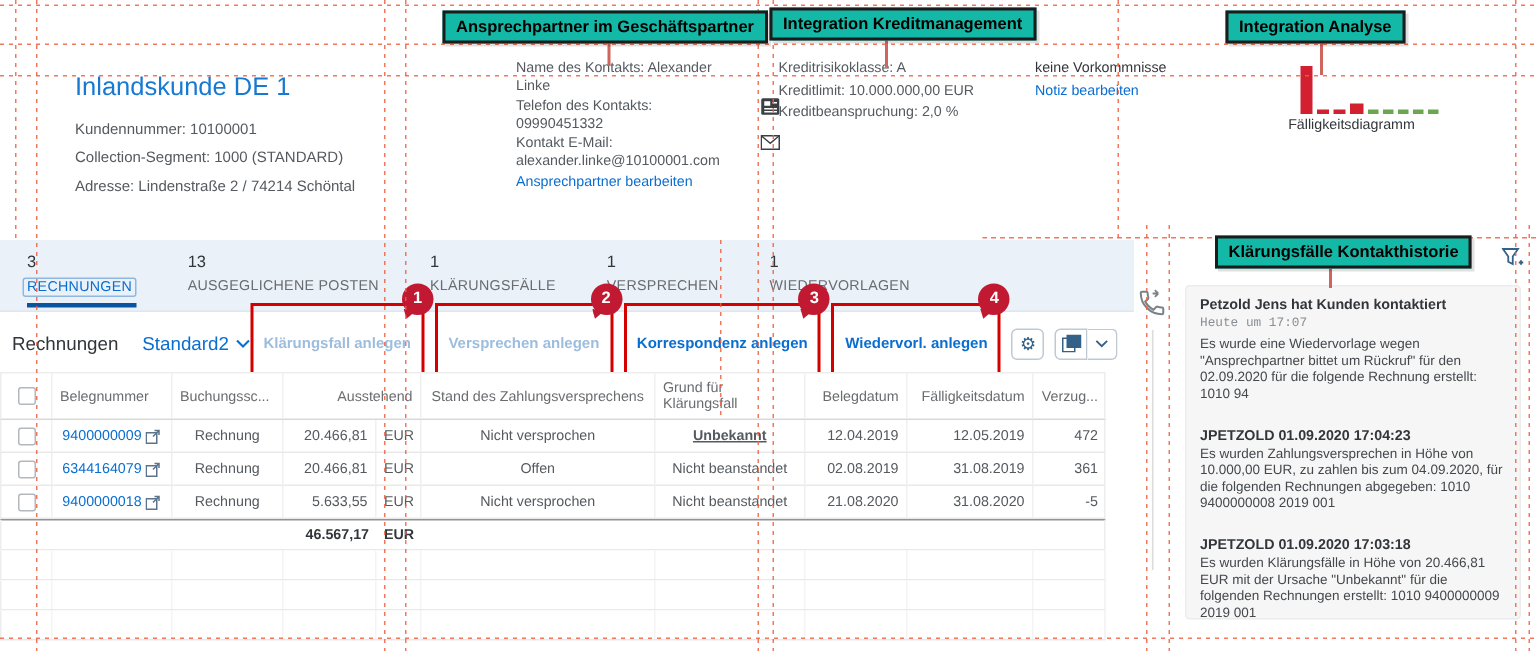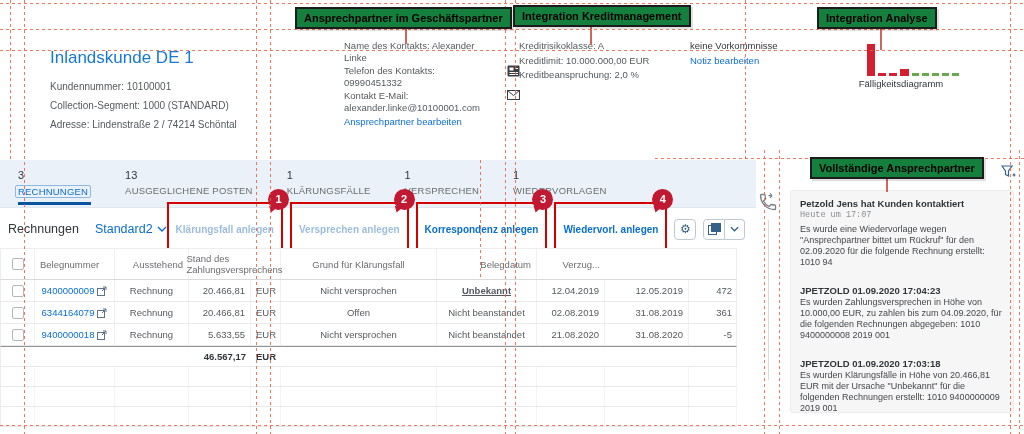--- a/index.html
+++ b/index.html
@@ -7,21 +7,21 @@
   .app { position:relative; width:1024px; height:434px; background:#ffffff;
          font-family:"Liberation Sans", sans-serif; color:#32363a; overflow:hidden; }
 
   
   .guide-v { position:absolute; width:1px; z-index:30; pointer-events:none;
     background:repeating-linear-gradient(180deg,#ee5f40 0 3px,transparent 3px 6px); opacity:.85; }
   .guide-h { position:absolute; height:1px; z-index:30; pointer-events:none;
     background:repeating-linear-gradient(90deg,#ee5f40 0 3px,transparent 3px 6px); opacity:.85; }
 
   
-  .callout { position:absolute; z-index:42; background:#15803d; border:2px solid #1c1c1c;
+  .callout { position:absolute; z-index:42; background:#14b8a6; border:2px solid #1c1c1c;
     font-size:11px; font-weight:bold; color:#000; padding:3px 7px; white-space:nowrap;
     box-shadow:2px 2px 0 rgba(0,0,0,0.12); }
   .connector { position:absolute; width:2px; background:#d0655e; z-index:41; }
 
   
   .stepnum { position:absolute; z-index:45; width:21px; height:21px; border-radius:50%;
     background:#c01931; color:#fff; font-size:11px; font-weight:bold; display:flex;
     align-items:center; justify-content:center; top:-15px; right:-8px; }
   .stepnum::after { content:""; position:absolute; left:1px; bottom:-3px; width:7px; height:7px;
     background:#c01931; clip-path:polygon(0 0, 100% 40%, 30% 100%); }
@@ -239,24 +239,26 @@
       </span>
     </div>
   </div>
 
   <div class="tbl">
     <div class="trow head">
       <div class="tcell">
           <span class="checkbox"></span>
         </div>
       <div class="tcell l">Belegnummer</div>
+      <div class="tcell l">Buchungssc...</div>
       <div class="tcell r">Ausstehend</div>
       <div class="tcell">Stand des Zahlungsversprechens</div>
       <div class="tcell">Grund für Klärungsfall</div>
       <div class="tcell r">Belegdatum</div>
+      <div class="tcell r">Fälligkeitsdatum</div>
       <div class="tcell r">Verzug...</div>
     </div>
 
     <div class="trow data">
       <div class="tcell">
           <span class="checkbox"></span>
         </div>
       <div class="tcell">
         <span class="doclink">
           <span>9400000009</span>
@@ -433,15 +435,15 @@
   <span class="connector" style="left:405px; top:29px; height:15px;"></span>
   <div class="callout" style="left:295px; top:7px;">Ansprechpartner im Geschäftspartner</div>
 
   <span class="connector" style="left:590px; top:27px; height:18px;"></span>
   <div class="callout" style="left:513px; top:5px;">Integration Kreditmanagement</div>
 
   <span class="connector" style="left:880px; top:29px; height:21px;"></span>
   <div class="callout" style="left:817px; top:7px;">Integration Analyse</div>
 
   <span class="connector" style="left:886px; top:179px; height:13px;"></span>
-  <div class="callout" style="left:810px; top:157px;">Vollständige Ansprechpartner</div>
+  <div class="callout" style="left:810px; top:157px;">Klärungsfälle Kontakthistorie</div>
 
 </div>
 
 </body></html>

